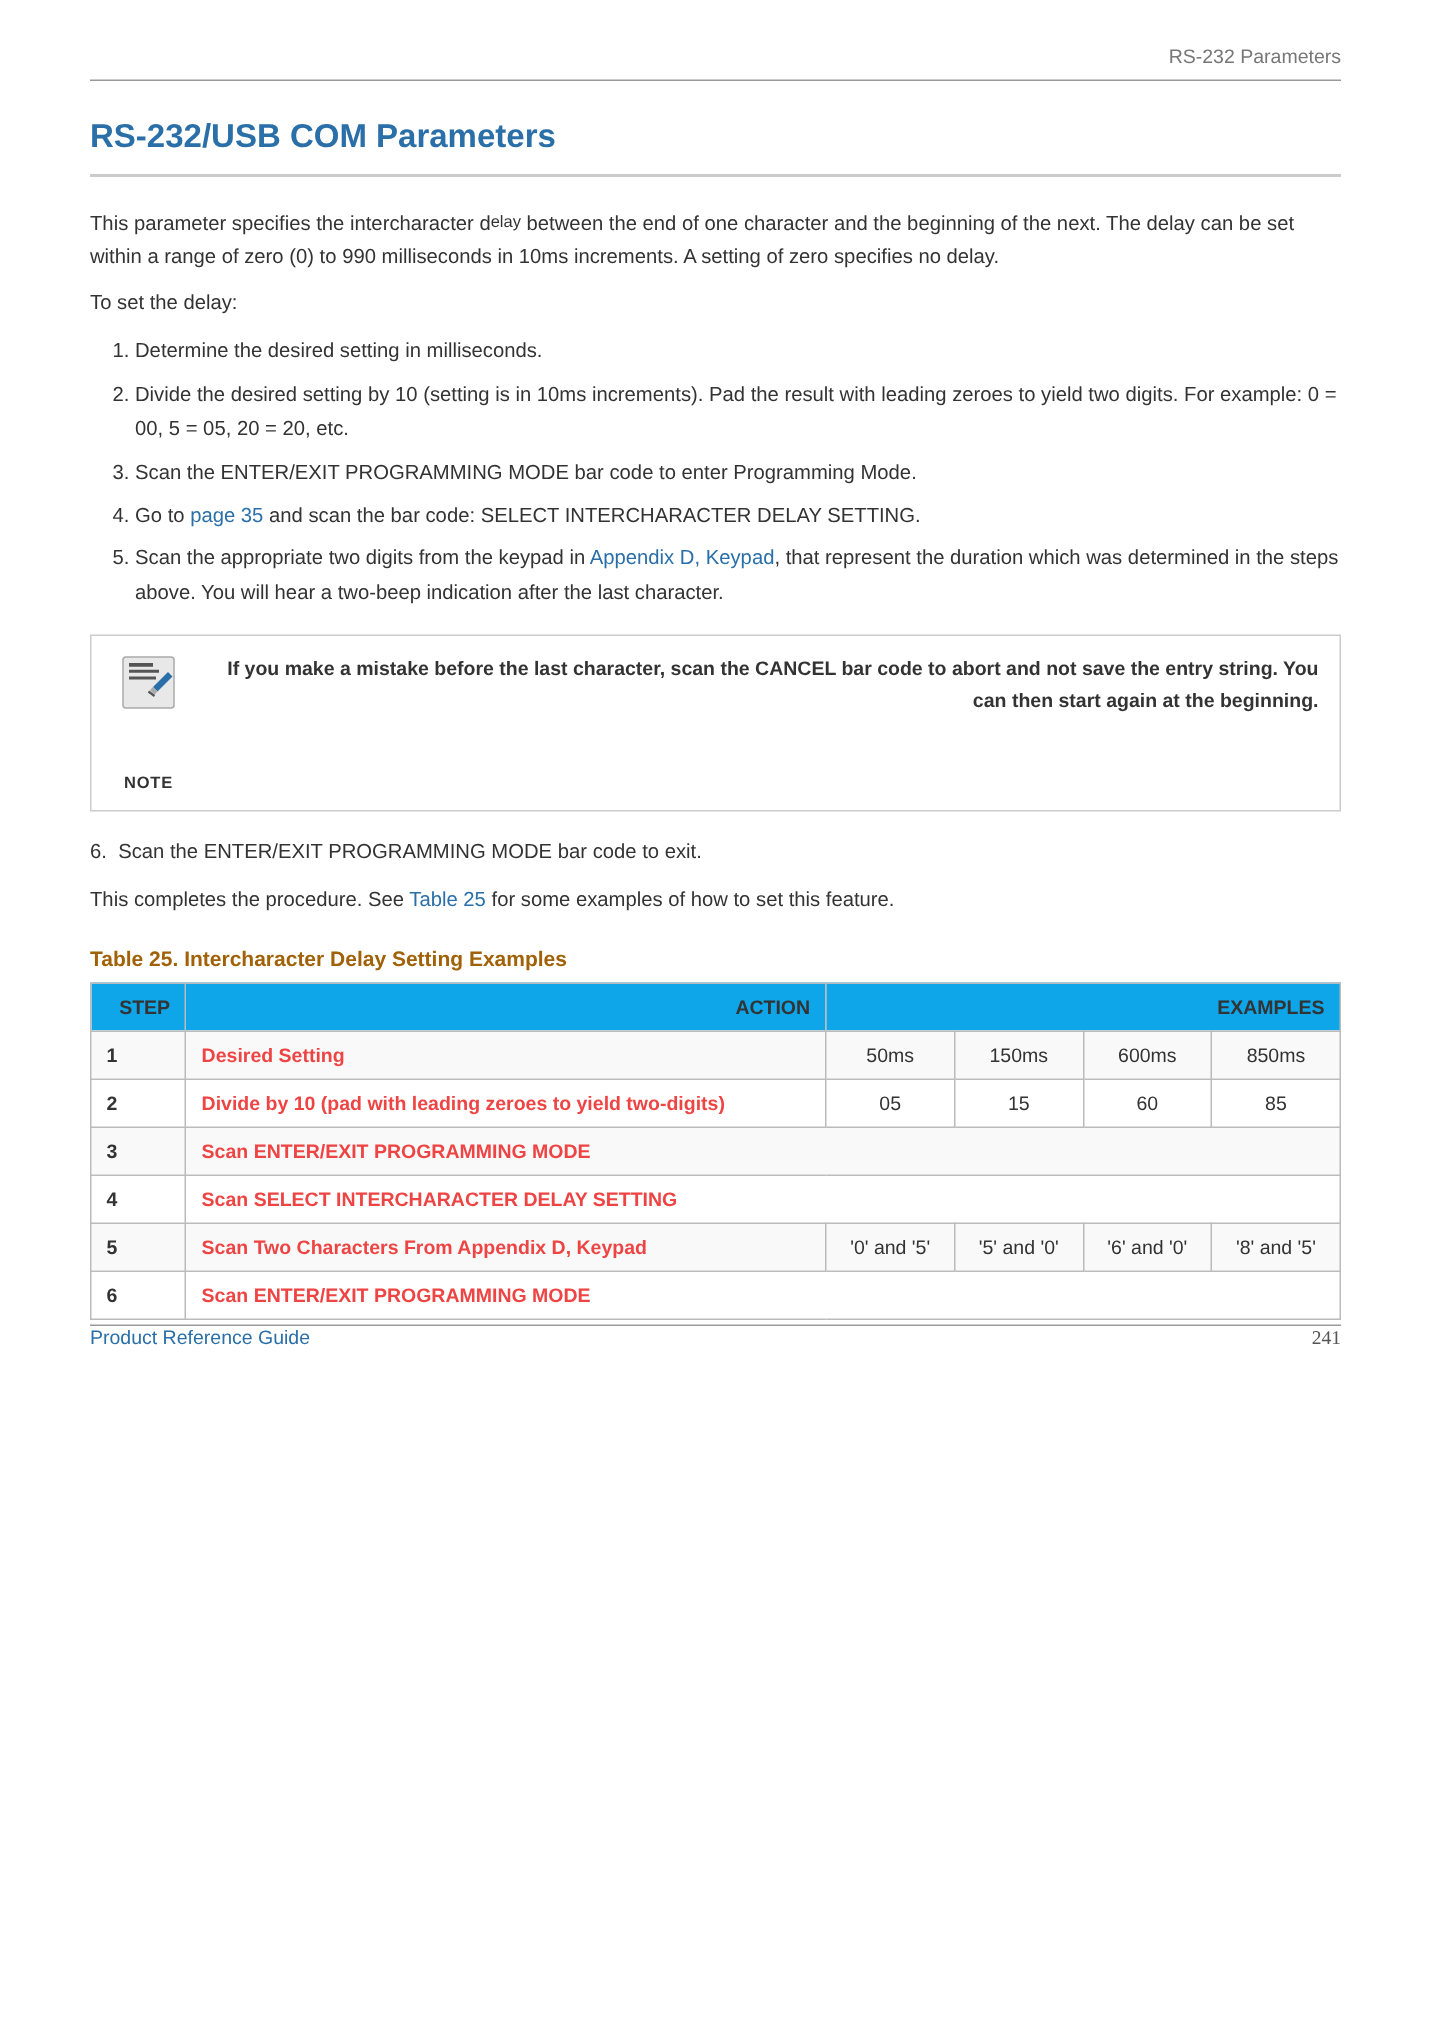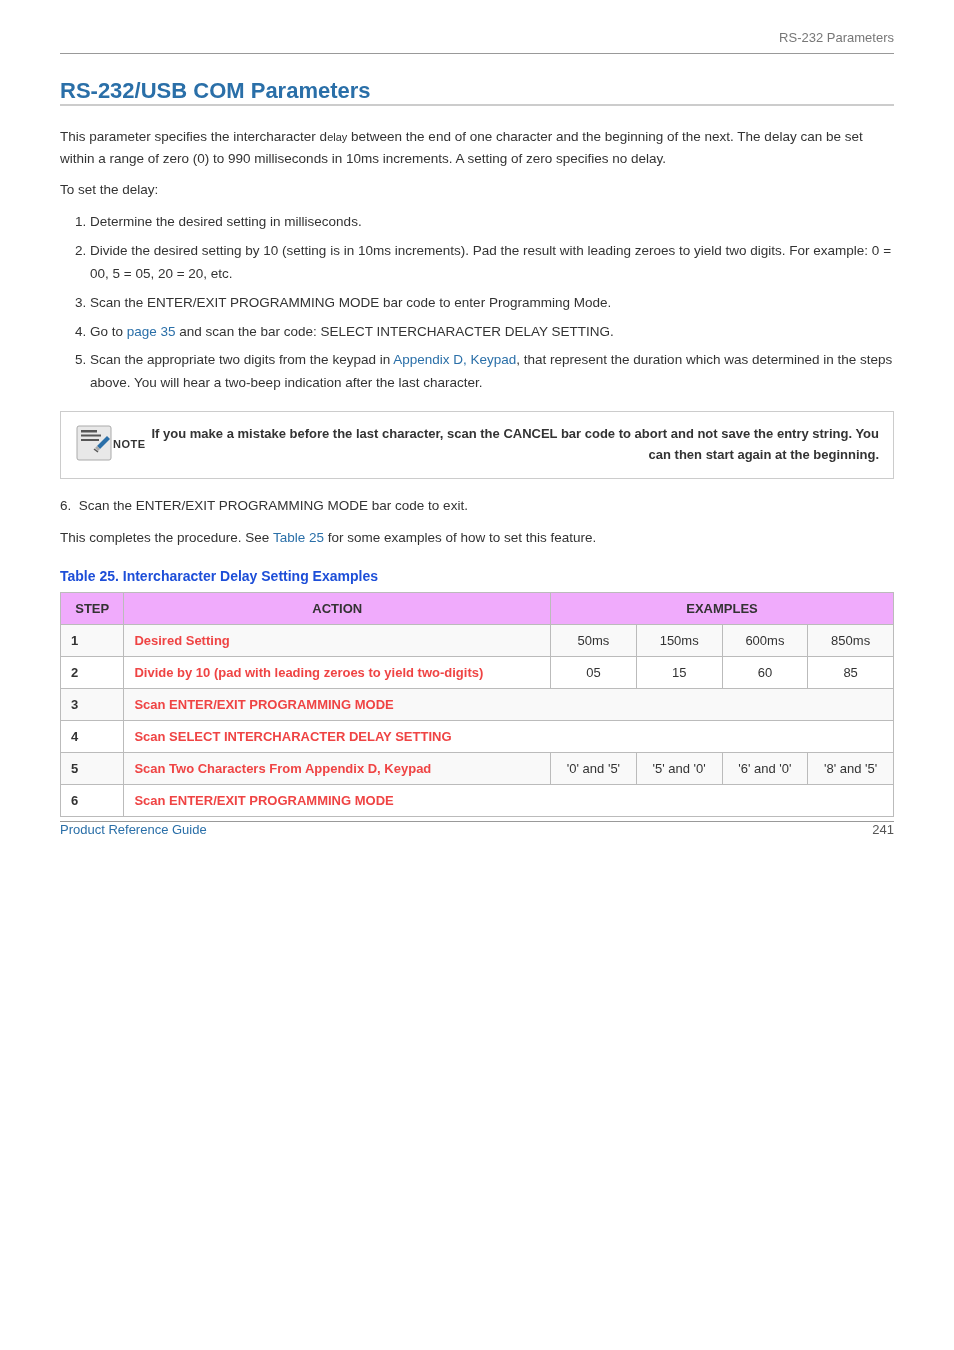--- a/index.html
+++ b/index.html
@@ -26,21 +26,21 @@
       font-size: 13px;
       padding-bottom: 8px;
       border-bottom: 1px solid #999;
       margin-bottom: 24px;
     }
     .section-title {
       font-size: 22px;
       font-weight: bold;
       color: #2a6fa8;
       margin-bottom: 20px;
-      padding-bottom: 0;
+      padding-bottom: 12px;
       border-bottom: 2px solid #ccc;
     }
     .subsection-title {
       font-size: 16px;
       font-weight: bold;
       color: #2a6fa8;
       margin-bottom: 12px;
     }
     .body-text {
       font-size: 13.5px;
@@ -66,22 +66,23 @@
       border: 1px solid #ccc;
       padding: 12px 14px;
       margin: 16px 0;
       background: #fff;
     }
     .note-icon {
       width: 48px;
       min-width: 48px;
       margin-right: 14px;
       display: flex;
-      flex-direction: row;
+      flex-direction: column;
       align-items: center;
+      gap: 40px;
     }
     .note-icon .icon-img {
       width: 38px;
       height: 38px;
       position: relative;
     }
     .note-icon .icon-img svg {
       width: 38px;
       height: 38px;
     }
@@ -95,33 +96,33 @@
     .note-text {
       font-size: 13px;
       font-weight: bold;
       line-height: 1.6;
       color: #333;
       text-align: right;
     }
     .table-caption {
       font-size: 14px;
       font-weight: bold;
-      color: #1d4ed8;
+      color: #a16207;
       margin: 20px 0 8px 0;
     }
     table.examples-table {
       width: 100%;
       border-collapse: collapse;
       font-size: 13px;
     }
     table.examples-table th {
-      background: #f0abfc;
+      background: #0ea5e9;
       border: 1px solid #bbb;
       padding: 8px 10px;
-      text-align: center;
+      text-align: right;
       font-weight: bold;
       color: #333;
       font-size: 13px;
     }
     table.examples-table td {
       border: 1px solid #bbb;
       padding: 8px 10px;
       vertical-align: middle;
       color: #333;
     }
@@ -153,20 +154,21 @@
       border-top: 1px solid #999;
       padding-top: 0;
     }
     .footer-left {
       color: #2a6fa8;
       font-size: 13px;
     }
     .footer-right {
       color: #555;
       font-size: 13px;
+      font-family: Liberation Serif, serif;
     }
     .delay-word {
       font-size: 11px;
       vertical-align: middle;
     }
   </style>
 </head>
 <body>
 
 <div class="page">

